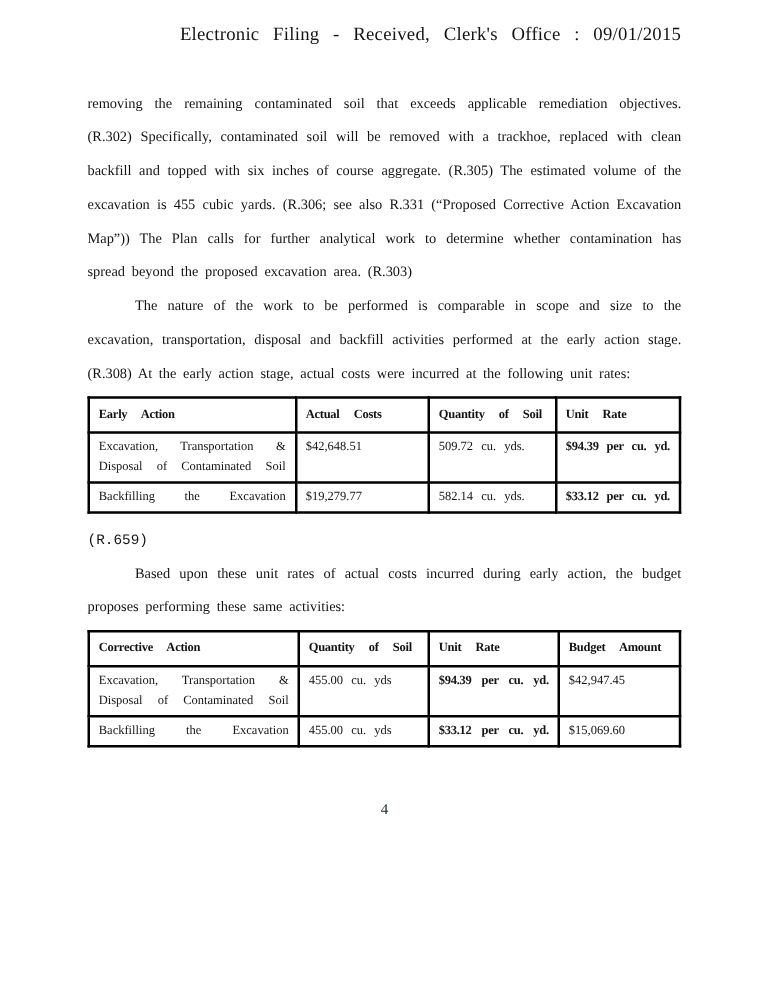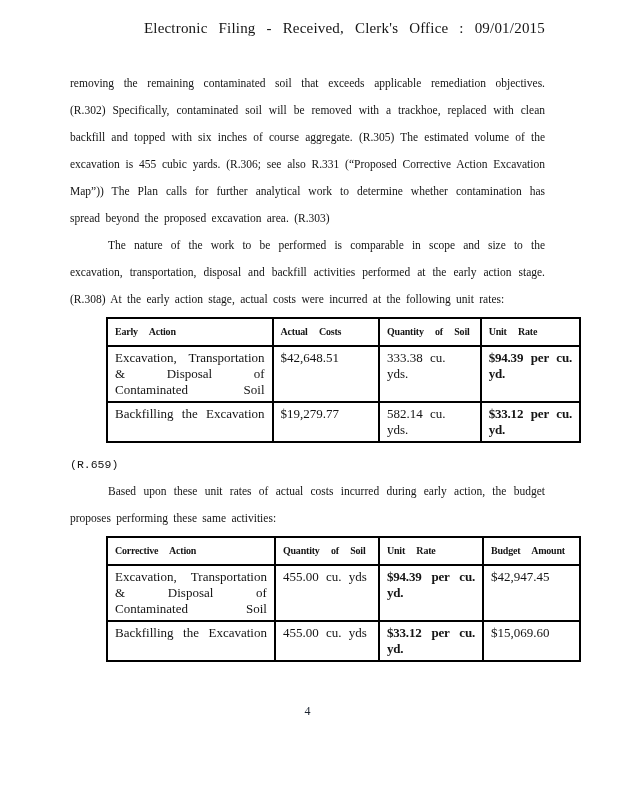--- a/index.html
+++ b/index.html
@@ -41,28 +41,27 @@
     font-size: 11.5px;
     line-height: 27px;
     text-align: left;
     font-family: Liberation Mono, monospace;
   }
   table.doc-table {
     width: 100%;
     border-collapse: collapse;
     margin-top: 4px;
     table-layout: fixed;
-    margin-left: 36px;
   }
   table.doc-table th,
   table.doc-table td {
     border: 2px solid #000000;
     padding: 3px 7px;
     vertical-align: top;
-    font-size: 13px;
+    font-size: 10px;
     line-height: 16px;
   }
   table.doc-table th {
     font-size: 10px;
     font-weight: bold;
     text-align: left;
     word-spacing: 9px;
     padding-top: 5px;
     padding-bottom: 5px;
     letter-spacing: -0.2px;
@@ -121,21 +120,21 @@
         <th>Early Action</th>
         <th>Actual Costs</th>
         <th>Quantity of Soil</th>
         <th>Unit Rate</th>
       </tr>
     </thead>
     <tbody>
       <tr>
         <td class="desc">Excavation, Transportation &amp; Disposal of Contaminated Soil</td>
         <td>$42,648.51</td>
-        <td class="qty">333.38 cu. yds.</td>
+        <td class="qty">509.72 cu. yds.</td>
         <td class="rate">$94.39 per cu. yd.</td>
       </tr>
       <tr>
         <td class="desc">Backfilling the Excavation</td>
         <td>$19,279.77</td>
         <td class="qty">582.14 cu. yds.</td>
         <td class="rate">$33.12 per cu. yd.</td>
       </tr>
     </tbody>
   </table>

